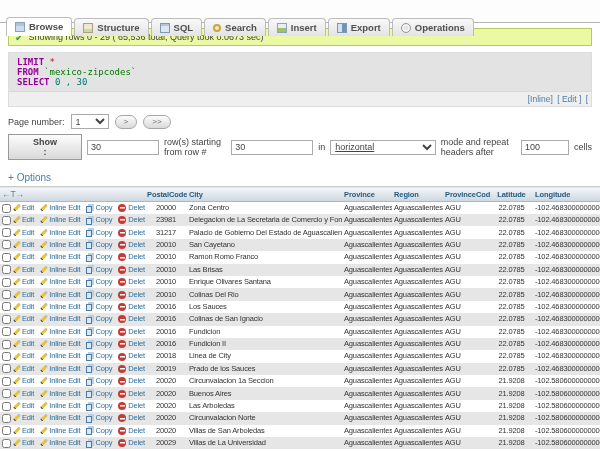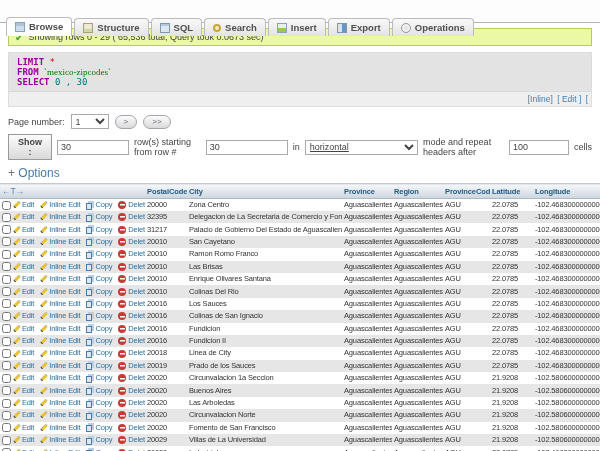--- a/index.html
+++ b/index.html
@@ -39,67 +39,67 @@
     margin:5px 8px 0 8px; padding:3px 6px;
     background:#ebf8a4; border:1px solid #b6cb5a;
     font-size:9px; color:#444; display:flex; align-items:center; gap:5px;
   }
   .check { color:#3a9639; font-size:10px; line-height:9px; }
 
   
   .sqlbox { margin:6px 8px 0 8px; background:#e3e3e3; border:1px solid #ddd; }
   .sqlcode { padding:4px 8px; font-family:"DejaVu Sans Mono", monospace; font-size:9px; line-height:10px; color:#444; }
   .kw  { color:#990099; font-weight:bold; }
-  .str { color:#007700;font-family:Liberation Serif, serif; }
+  .str { color:#007700; }
   .num { color:#007777; }
   .star{ color:#cc0000; }
   .sqllinks {
     background:#efefef; border-top:1px solid #d8d8d8;
     padding:2px 3px; text-align:right; font-size:8.5px;
   }
   .sqllinks a { color:#4a7aa8; margin-left:2px; }
 
   
   .pagerow, .showrow { margin:7px 8px 0 8px; display:flex; align-items:center; gap:6px; font-size:9px; color:#444; }
   .showrow { margin-top:5px; gap:5px; }
   select, .tinput { font-family:"Liberation Sans", sans-serif; font-size:9px; color:#444; border:1px solid #aaa; background:#fff; }
   select { height:15px; }
   .tinput { padding:1px 3px; height:15px; }
-  .w-rows { width:72px; } .w-start { width:82px; } .w-headers { width:60px; }
+  .w-rows { width:72px; } .w-start { width:82px; } .w-headers { width:48px; }
   .sel-page { width:38px; } .sel-mode { width:172px;text-decoration:underline; }
   .pillbtn {
     border:1px solid #a5a5a5; border-radius:9px;
     background:linear-gradient(#fdfdfd,#d9d9d9);
     padding:2px 8px; font-size:8px; color:#667; cursor:pointer; line-height:8px;
   }
   .showbtn {
     border:1px solid #999; border-radius:0;
     background:linear-gradient(#fcfcfc,#d9d9d9);
-    padding:2px 9px; font-size:9px; font-weight:bold; color:#444; cursor:pointer;
-  }
-  .options { margin:6px 8px 3px 8px; font-size:12px; }
+    padding:2px 24px; font-size:9px; font-weight:bold; color:#444; cursor:pointer;
+  }
+  .options { margin:12px 8px 3px 8px; font-size:10px; }
   .options .plus { color:#777; }
   .options a { color:#4a7aa8; }
 
   
   table { border-collapse:collapse; width:600px; table-layout:fixed; }
   th {
     background:linear-gradient(#f5f7f9,#ccd6df);
     color:#235a81; font-size:7.5px; letter-spacing:-0.1px; text-align:left;
     padding:2px 2px; height:14px; border-top:1px solid #c9c9c9; border-bottom:1px solid #aeb8c0;
     white-space:nowrap; overflow:hidden; font-weight:bold;
   }
   td {
     font-size:7.5px; letter-spacing:-0.15px; color:#333;
     padding:1px 2px; height:12.4px; line-height:10px;
     white-space:nowrap; overflow:hidden; vertical-align:middle;
   }
   tr.odd  { background:#ffffff; }
   tr.even { background:#e6e6e6; }
-  .num-cell { text-align:left; }
+  .num-cell { text-align:center; }
   .arrowhead { color:#5a7fa5; font-weight:normal; font-size:8.5px; }
   .act { color:#2e6f9e; margin-right:4px; white-space:nowrap; }
   .rowcb { width:9px; height:9px; margin:0; vertical-align:middle; }
 
   
   .i-pencil {
     display:inline-block; width:8px; height:3px; border-radius:1px;
     background:linear-gradient(90deg,#555 0 1.5px,#e8c33a 1.5px 6.5px,#bbb 6.5px);
     transform:rotate(-45deg); margin:0 1px 1px 0; vertical-align:middle;
   }
@@ -236,21 +236,21 @@
     <td>-102.46830000000000</td>
   </tr>
       <tr class="data-row even">
     <td>
       <input type="checkbox" class="rowcb" style="">
       <a class="act"><span class="i-pencil"></span><span>Edit</span></a>
       <a class="act"><span class="i-pencil"></span><span>Inline Edit</span></a>
       <a class="act"><span class="i-copy"></span><span>Copy</span></a>
       <a class="act"><span class="i-del"></span><span>Delete</span></a>
     </td>
-    <td class="num-cell">32395</td>
+    <td class="num-cell">23981</td>
     <td>Delegacion de La Secretaria de Comercio y Fomento ...</td>
     <td>Aguascalientes</td>
     <td>Aguascalientes</td>
     <td>AGU</td>
     <td class="num-cell">22.0785</td>
     <td>-102.46830000000000</td>
   </tr>
       <tr class="data-row odd">
     <td>
       <input type="checkbox" class="rowcb" style="">
@@ -509,21 +509,21 @@
   </tr>
       <tr class="data-row odd">
     <td>
       <input type="checkbox" class="rowcb" style="">
       <a class="act"><span class="i-pencil"></span><span>Edit</span></a>
       <a class="act"><span class="i-pencil"></span><span>Inline Edit</span></a>
       <a class="act"><span class="i-copy"></span><span>Copy</span></a>
       <a class="act"><span class="i-del"></span><span>Delete</span></a>
     </td>
     <td class="num-cell">20020</td>
-    <td>Fomento de San Francisco</td>
+    <td>Villas de San Arboledas</td>
     <td>Aguascalientes</td>
     <td>Aguascalientes</td>
     <td>AGU</td>
     <td class="num-cell">21.9208</td>
     <td>-102.58060000000000</td>
   </tr>
       <tr class="data-row even">
     <td>
       <input type="checkbox" class="rowcb" style="">
       <a class="act"><span class="i-pencil"></span><span>Edit</span></a>

